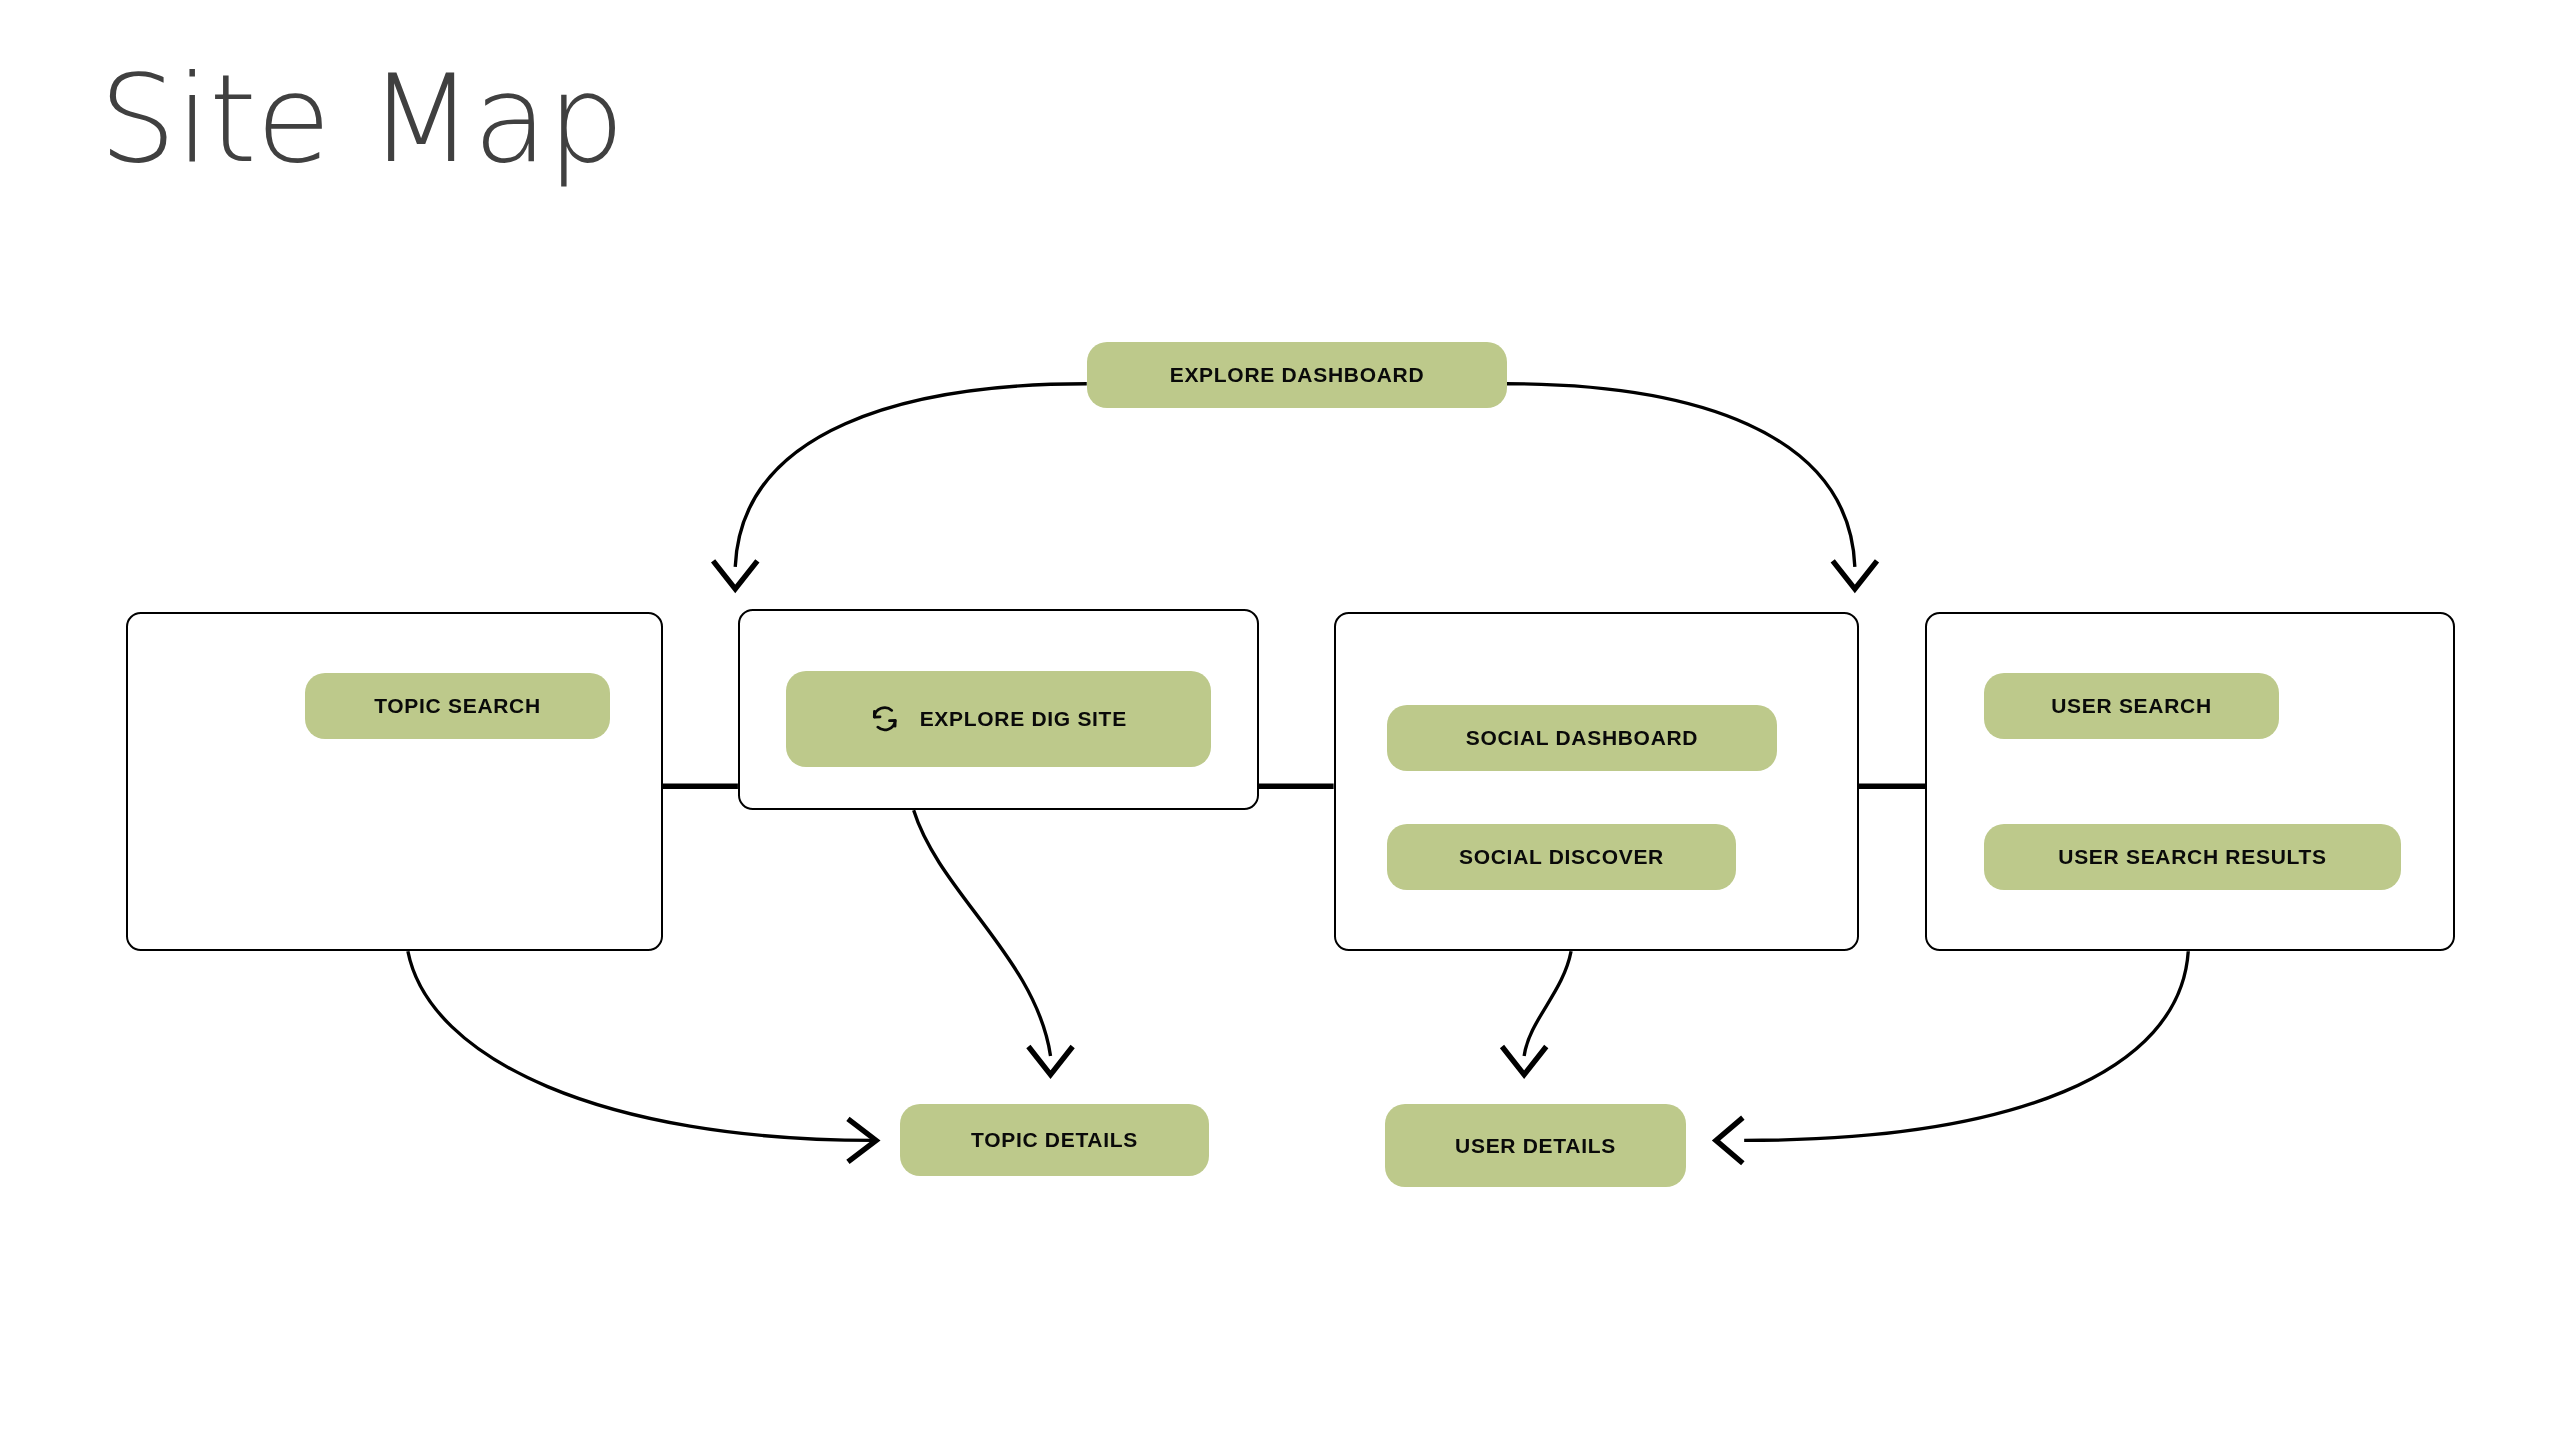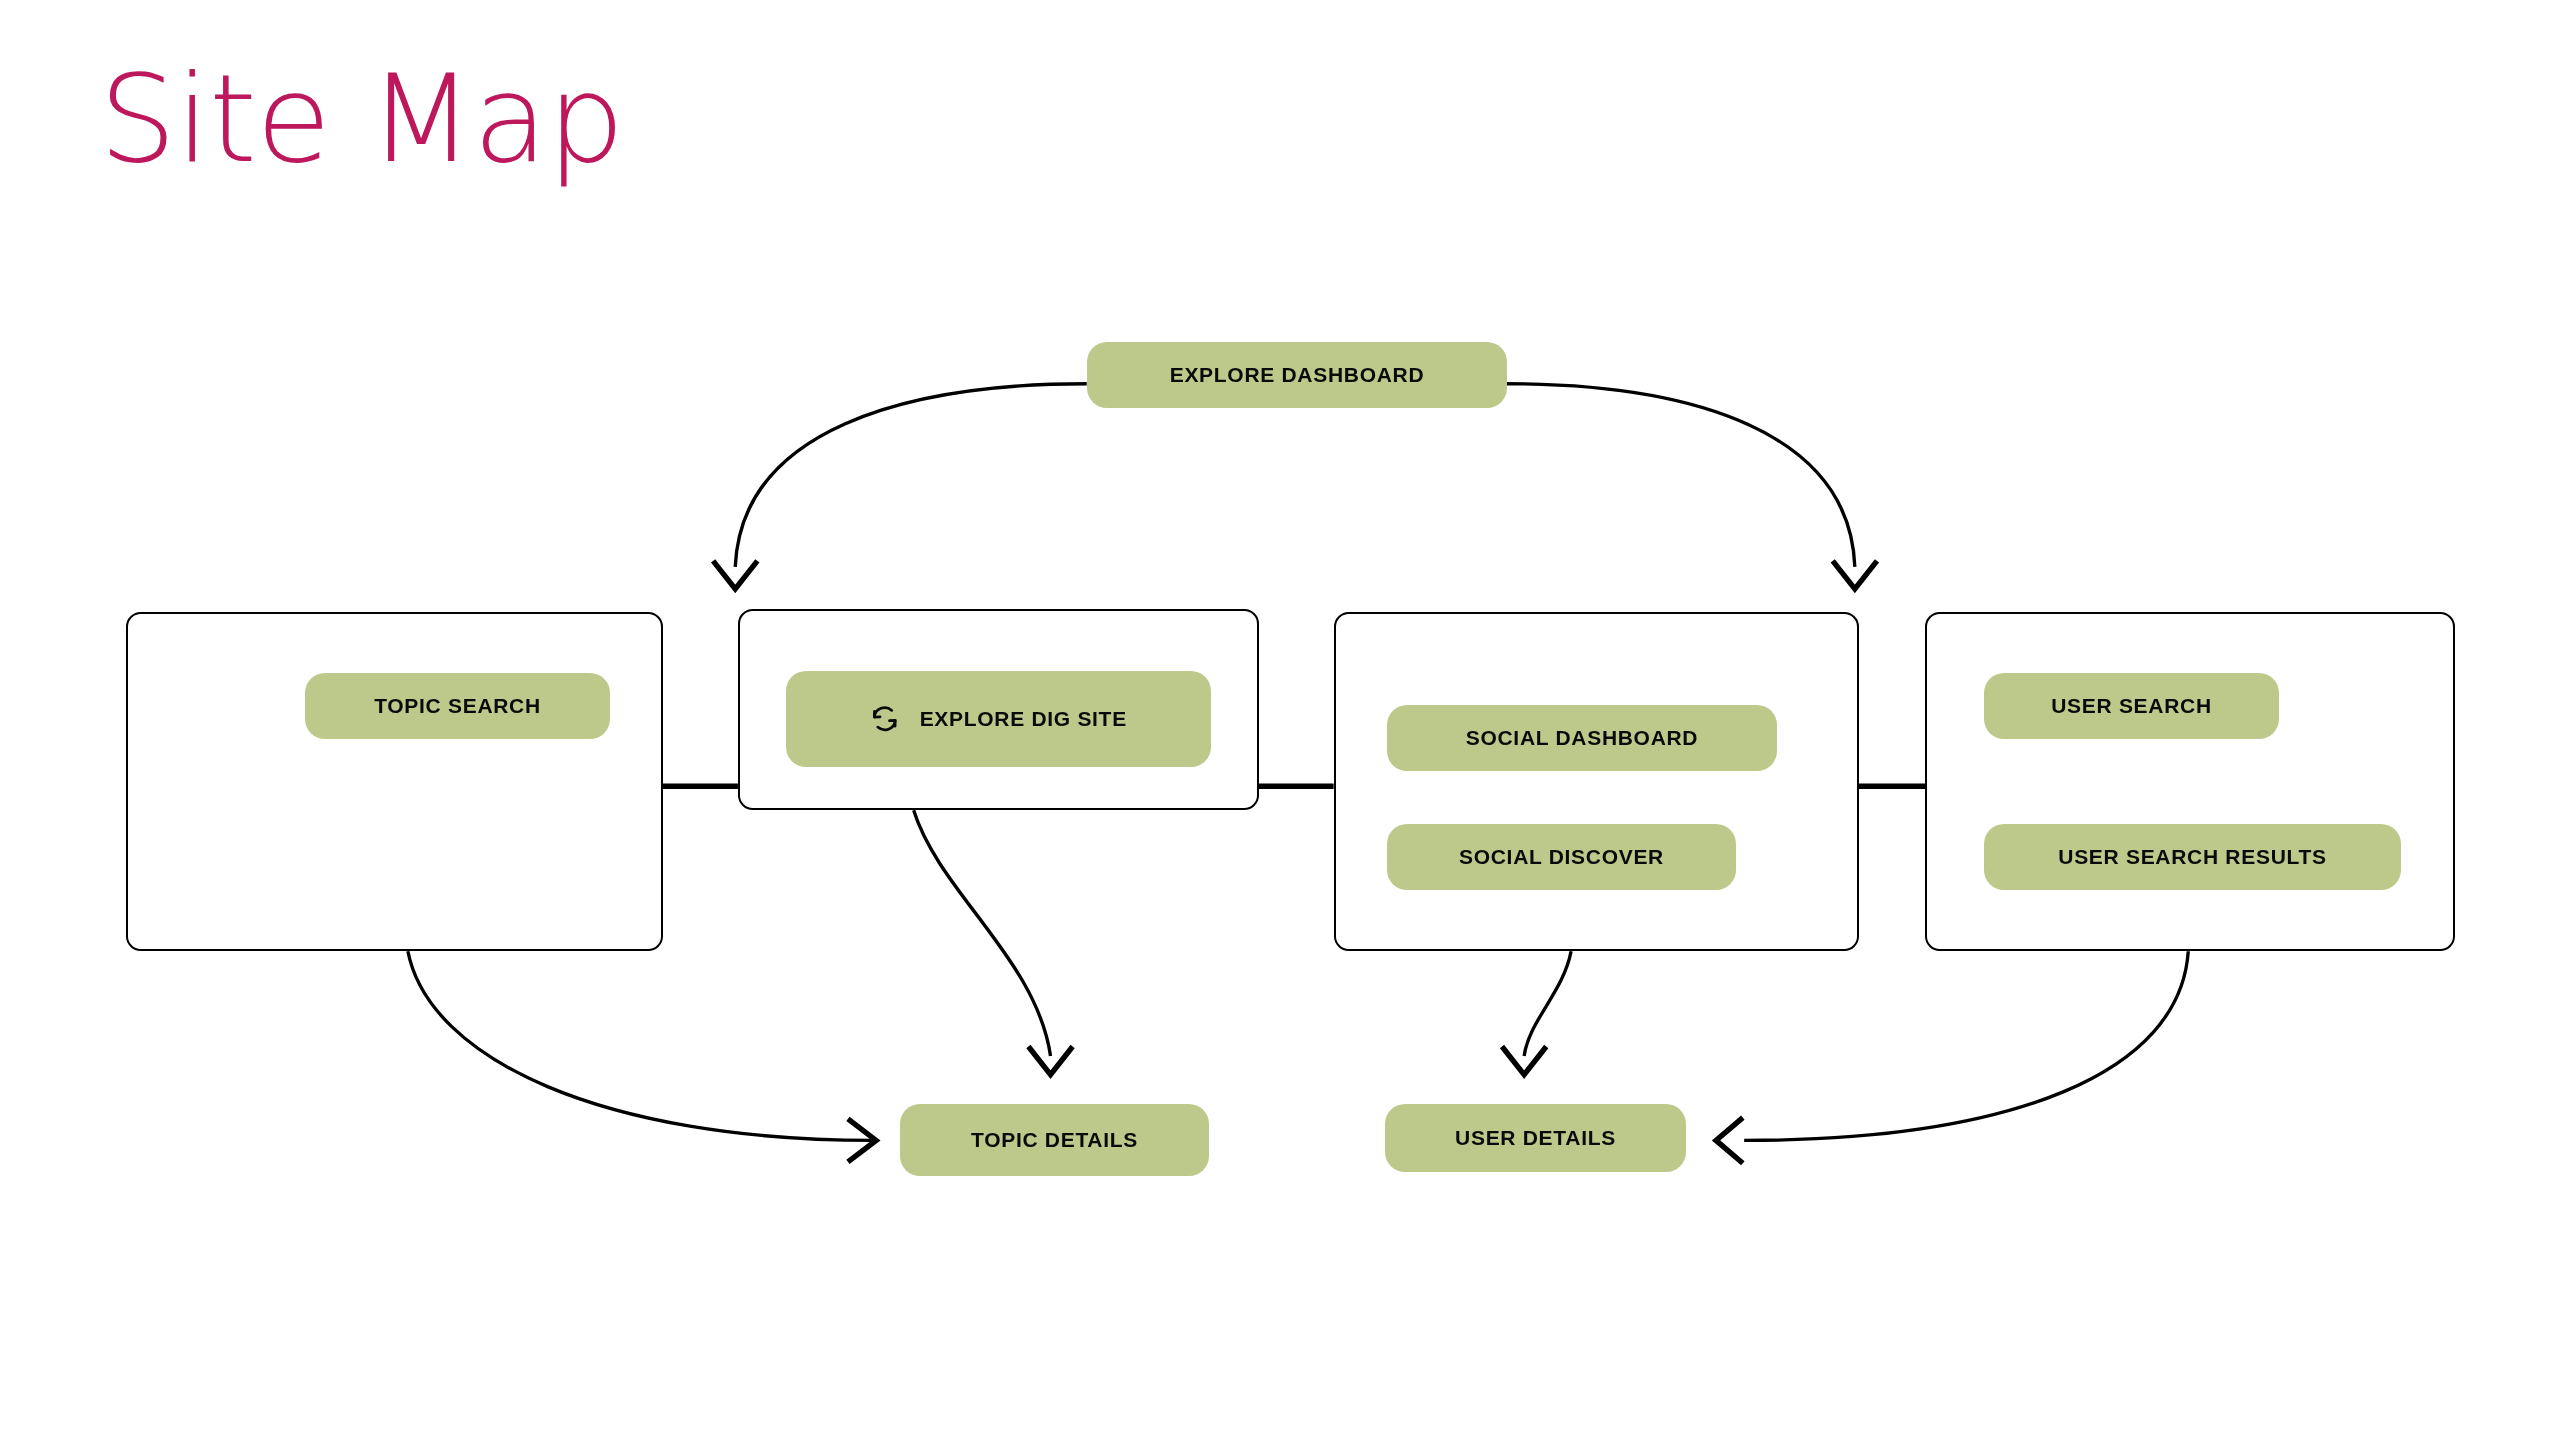--- a/index.html
+++ b/index.html
@@ -24,21 +24,21 @@
   }
 
   
   #page-title {
     position: absolute;
     left: 99px;
     top: 58px;
     font-size: 122px;
     font-weight: 300;
     letter-spacing: -0.7px;
-    color: #be185d;
+    color: #404040;
     line-height: 1;
     white-space: nowrap;
     font-family: "DejaVu Sans", "Liberation Sans", sans-serif;
   }
 
   
   #edges {
     position: absolute;
     left: 0; top: 0;
     width: 2576px;
@@ -157,18 +157,18 @@
   </div>
 
   <div class="pill" style="left:1984px; top:824px; width:417px; height:66px;text-align:center;">
     <span class="pill-label">USER SEARCH RESULTS</span>
   </div>
 
   <div class="pill" style="left:900px; top:1104px; width:309px; height:72px;">
     <span class="pill-label">TOPIC DETAILS</span>
   </div>
 
-  <div class="pill" style="left:1385px; top:1104px; width:301px; height:68px;">
+  <div class="pill" style="left:1385px; top:1104px; width:301px; height:83px;">
     <span class="pill-label">USER DETAILS</span>
   </div>
 
 </div>
 
 
 </body></html>

